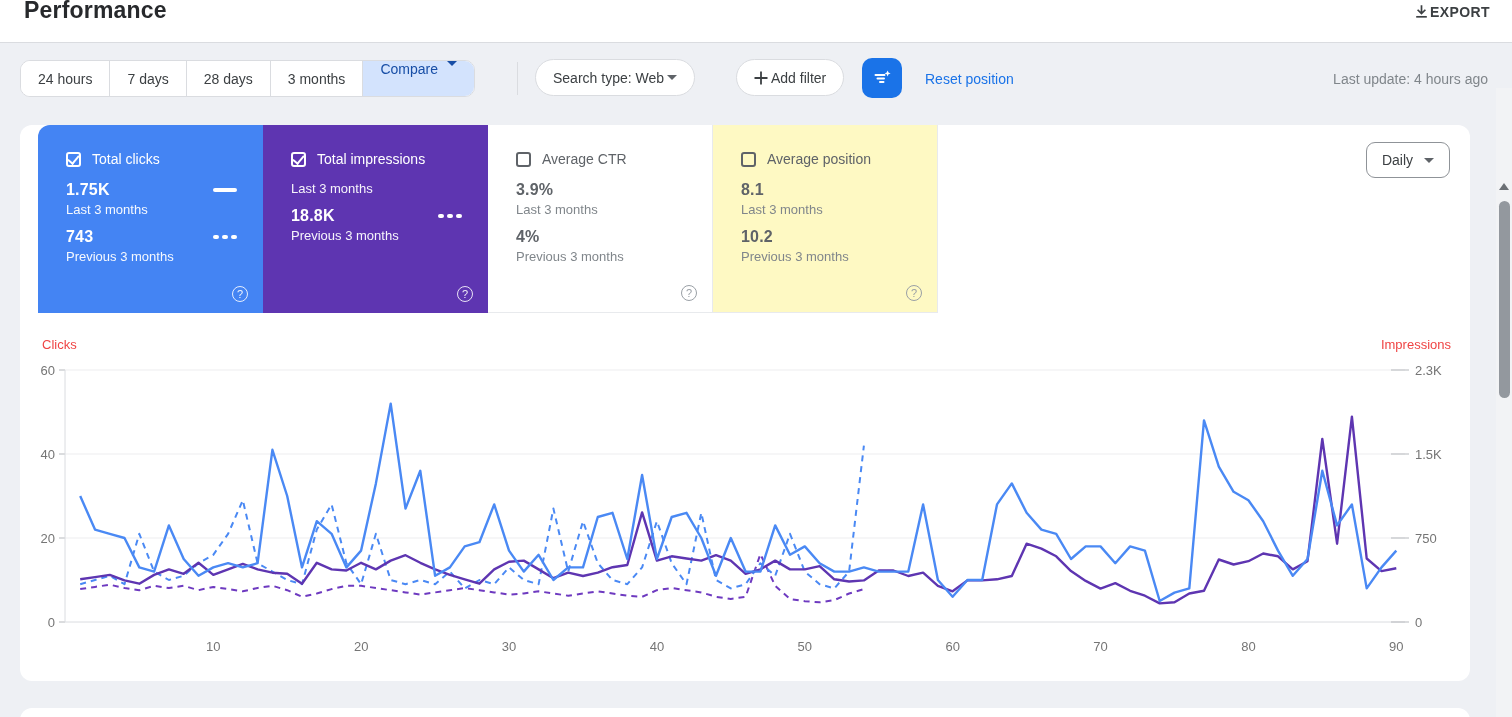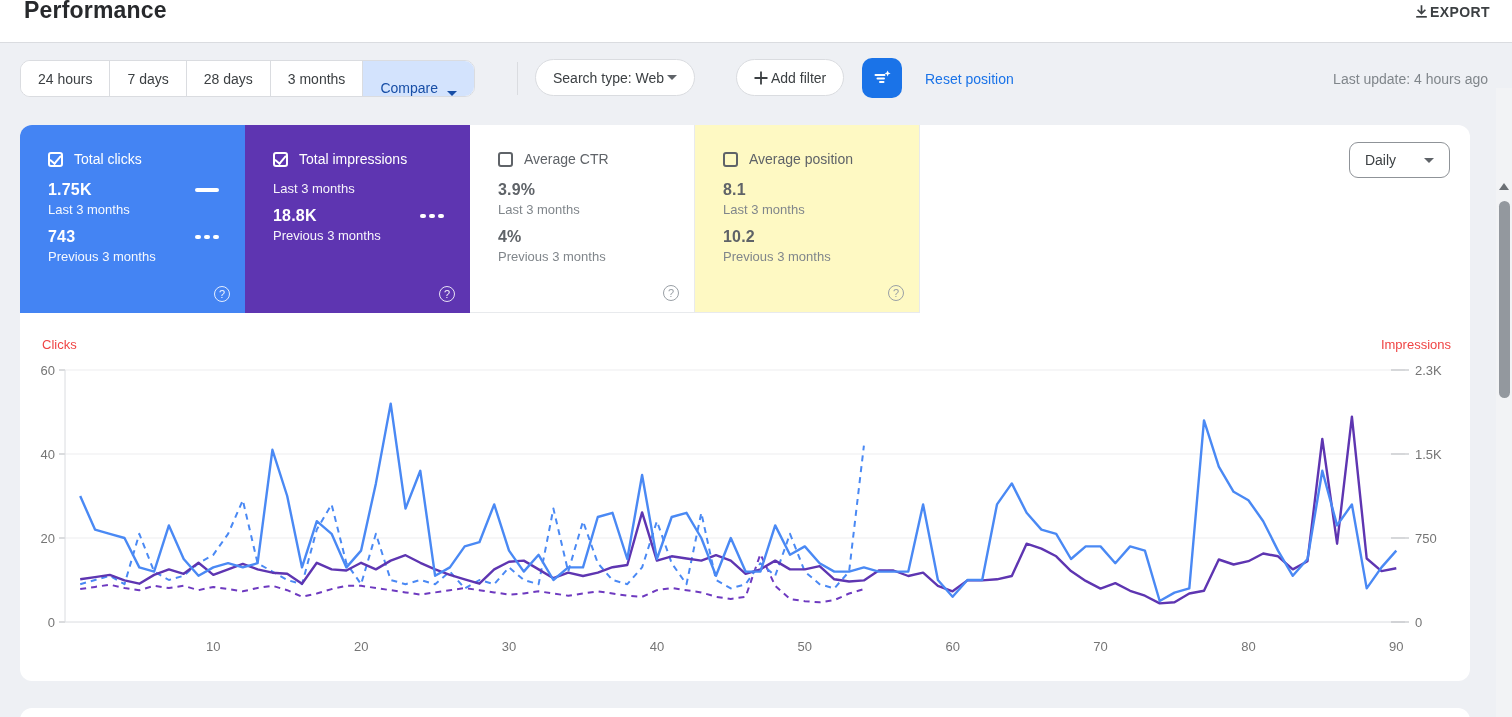--- a/index.html
+++ b/index.html
@@ -9,21 +9,21 @@
 
   
   .header{position:absolute;left:0;top:0;right:0;height:43px;background:#fff;border-bottom:1px solid #dadce0}
   .page-title{position:absolute;left:24px;top:-3px;font-size:23px;font-weight:700;color:#27292c;letter-spacing:.2px}
   .export-btn{position:absolute;right:22px;top:3px;display:flex;align-items:center;background:none;border:none;cursor:pointer;font-family:inherit;font-size:14px;font-weight:700;color:#3c4043;letter-spacing:.4px}
 
   
   .seg{position:absolute;left:20px;top:60px;height:37px;display:flex;background:#fff;border:1px solid #dadce0;border-radius:10px;overflow:hidden}
   .seg button{font-family:inherit;font-size:14px;color:#3c4043;background:#fff;border:none;border-right:1px solid #dadce0;padding:0 17px;cursor:pointer;white-space:nowrap}
   .seg button:last-child{border-right:none}
-  .seg button.selected{background:#d3e3fd;color:#174ea6;font-weight:500;display:flex;align-items:flex-end;gap:9px}
+  .seg button.selected{background:#d3e3fd;color:#174ea6;font-weight:500;display:flex;align-items:flex-start;gap:9px}
   .vdiv{position:absolute;left:517px;top:62px;width:1px;height:33px;background:#dadce0}
   .pill{position:absolute;top:59px;height:37px;display:flex;align-items:center;gap:3px;background:#fff;border:1px solid #dadce0;border-radius:19px;padding:0 17px;font-family:inherit;font-size:14px;color:#3c4043;cursor:pointer;white-space:nowrap}
   .pill-search{left:535px}
   .pill-add{left:736px}
   .sparkle-btn{position:absolute;left:862px;top:58px;width:40px;height:40px;border:none;border-radius:10px;background:#1a73e8;cursor:pointer;display:flex;align-items:center;justify-content:center}
   .reset-link{position:absolute;left:925px;top:71px;font-size:14px;font-weight:500;color:#1a73e8;text-decoration:none;cursor:pointer}
   .last-update{position:absolute;right:24px;top:71px;font-size:14px;color:#80868b}
 
   .caret{width:0;height:0;border-left:5px solid transparent;border-right:5px solid transparent;border-top:5px solid #5f6368}
   .seg button.selected .caret{border-top-color:#174ea6}
@@ -47,21 +47,21 @@
   .card.filled .cap{opacity:.95}
   .card.plain .cap{color:#80868b}
   .val-row{display:flex;align-items:center;justify-content:space-between;padding-right:26px}
   .ln-solid{width:24px;height:4px;background:#fff;border-radius:2px}
   .ln-dash{display:flex;gap:3px}
   .ln-dash i{width:6px;height:4px;background:#fff;border-radius:2px}
   .help{position:absolute;right:15px;bottom:11px;width:16px;height:16px;border:1.5px solid rgba(255,255,255,.85);border-radius:50%;display:flex;align-items:center;justify-content:center;font-size:11px;color:rgba(255,255,255,.9);cursor:pointer}
   .help::after{content:"?"}
   .card.plain .help{border-color:#9aa0a6;color:#9aa0a6}
 
-  .daily-btn{position:absolute;right:20px;top:17px;height:36px;display:flex;align-items:center;gap:28px;background:#fff;border:1px solid #8f9398;border-radius:9px;padding:0 15px;font-family:inherit;font-size:14px;color:#3c4043;cursor:pointer}
+  .daily-btn{position:absolute;right:20px;top:17px;height:36px;display:flex;align-items:center;gap:11px;background:#fff;border:1px solid #8f9398;border-radius:9px;padding:0 15px;font-family:inherit;font-size:14px;color:#3c4043;cursor:pointer}
 
   .axis-title{position:absolute;top:212px;font-size:13px;color:#ef4444}
   .axis-title-left{left:22px}
   .axis-title-right{right:19px}
   .chart-svg{position:absolute;left:0;top:225px;width:1450px;height:320px;overflow:visible;font-family:inherit}
 
   
   .next-panel{position:absolute;left:20px;top:708px;width:1450px;height:20px;background:#fff;border-radius:12px 12px 0 0}
 
   
@@ -111,21 +111,21 @@
       <path d="M5.5 9h9M7.5 12.5h6.5M10 16h3.5" stroke="#fff" stroke-width="2" stroke-linecap="round"></path>
       <path d="M17.6 4.4l.9 2.1 2.1.9-2.1.9-.9 2.1-.9-2.1-2.1-.9 2.1-.9z" fill="#fff"></path>
     </svg>
   </button>
   <a class="reset-link">Reset position</a>
   <div class="last-update">Last update: 4 hours ago</div>
 
   <div class="panel">
 
     <div class="cards">
-      <div class="card card-0 filled" style="background: rgb(68, 132, 243);">
+      <div class="card card-0 filled" style="background: rgb(68, 132, 243); margin-left: 18px;">
         <div class="card-head">
           <span class="cb checked"></span>
           <span class="card-label">Total clicks</span>
         </div>
         <div class="val-row">
             <span class="big">1.75K</span>
             <span class="ln-solid"></span>
           </div>
         <div class="cap">Last 3 months</div>
         <div class="val-row">

